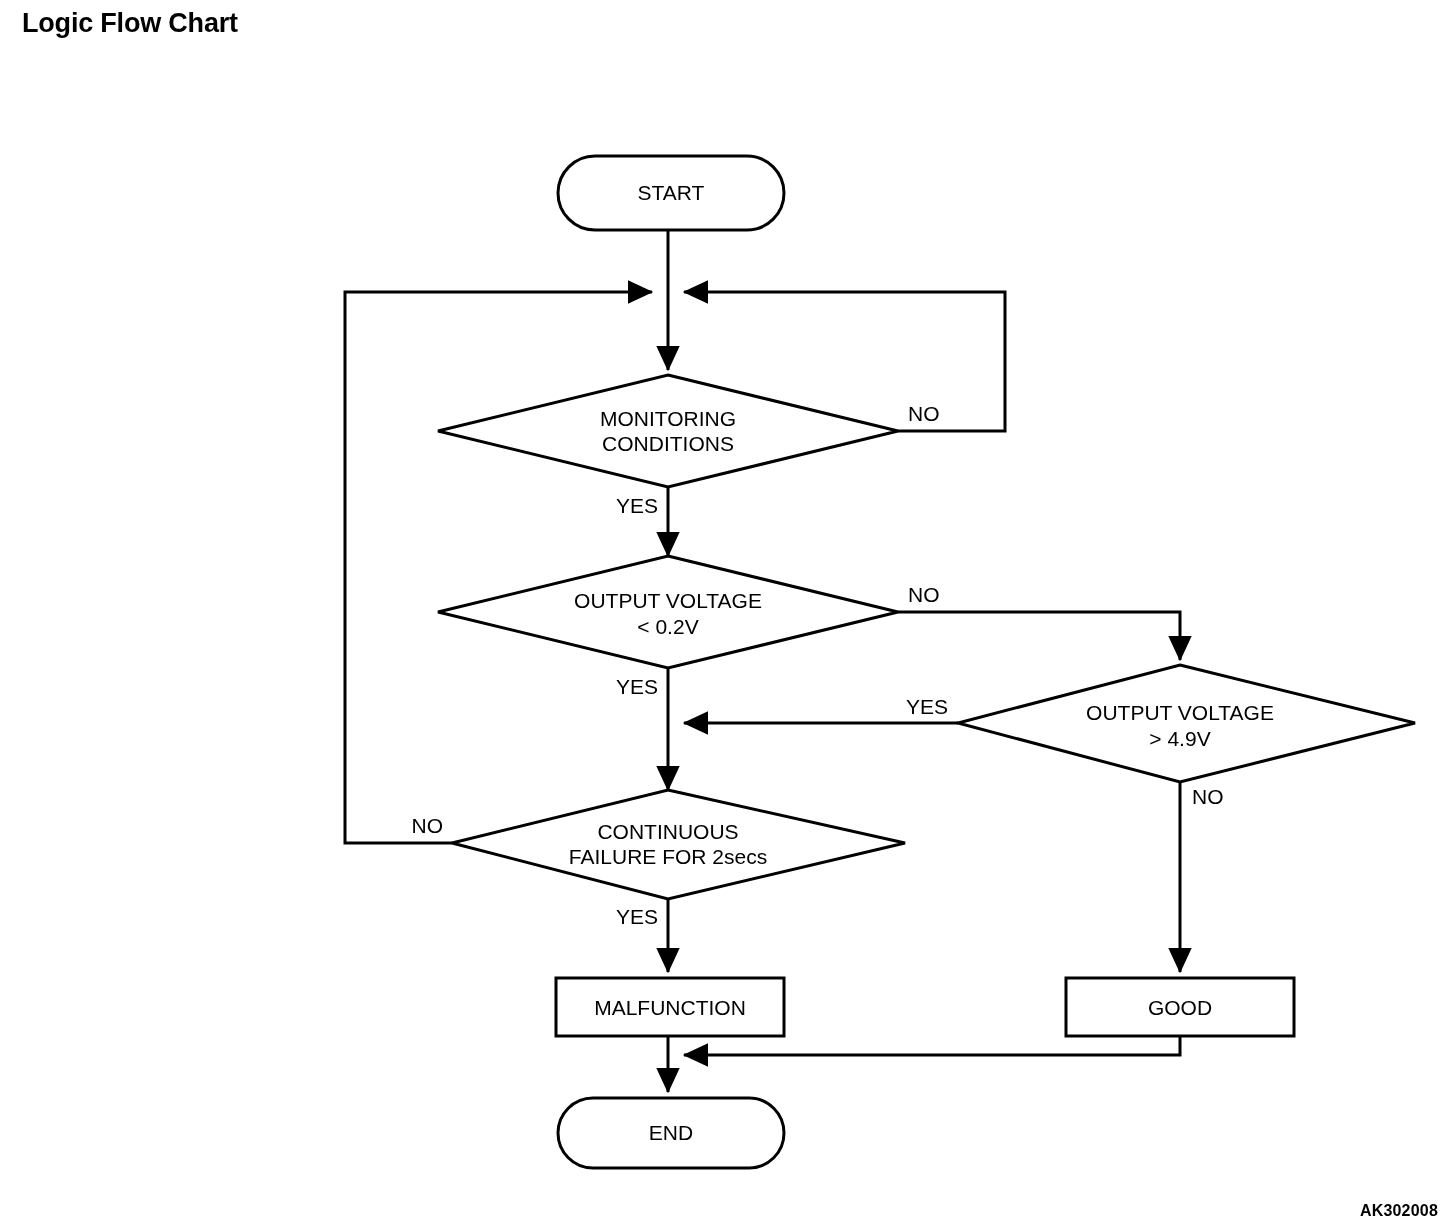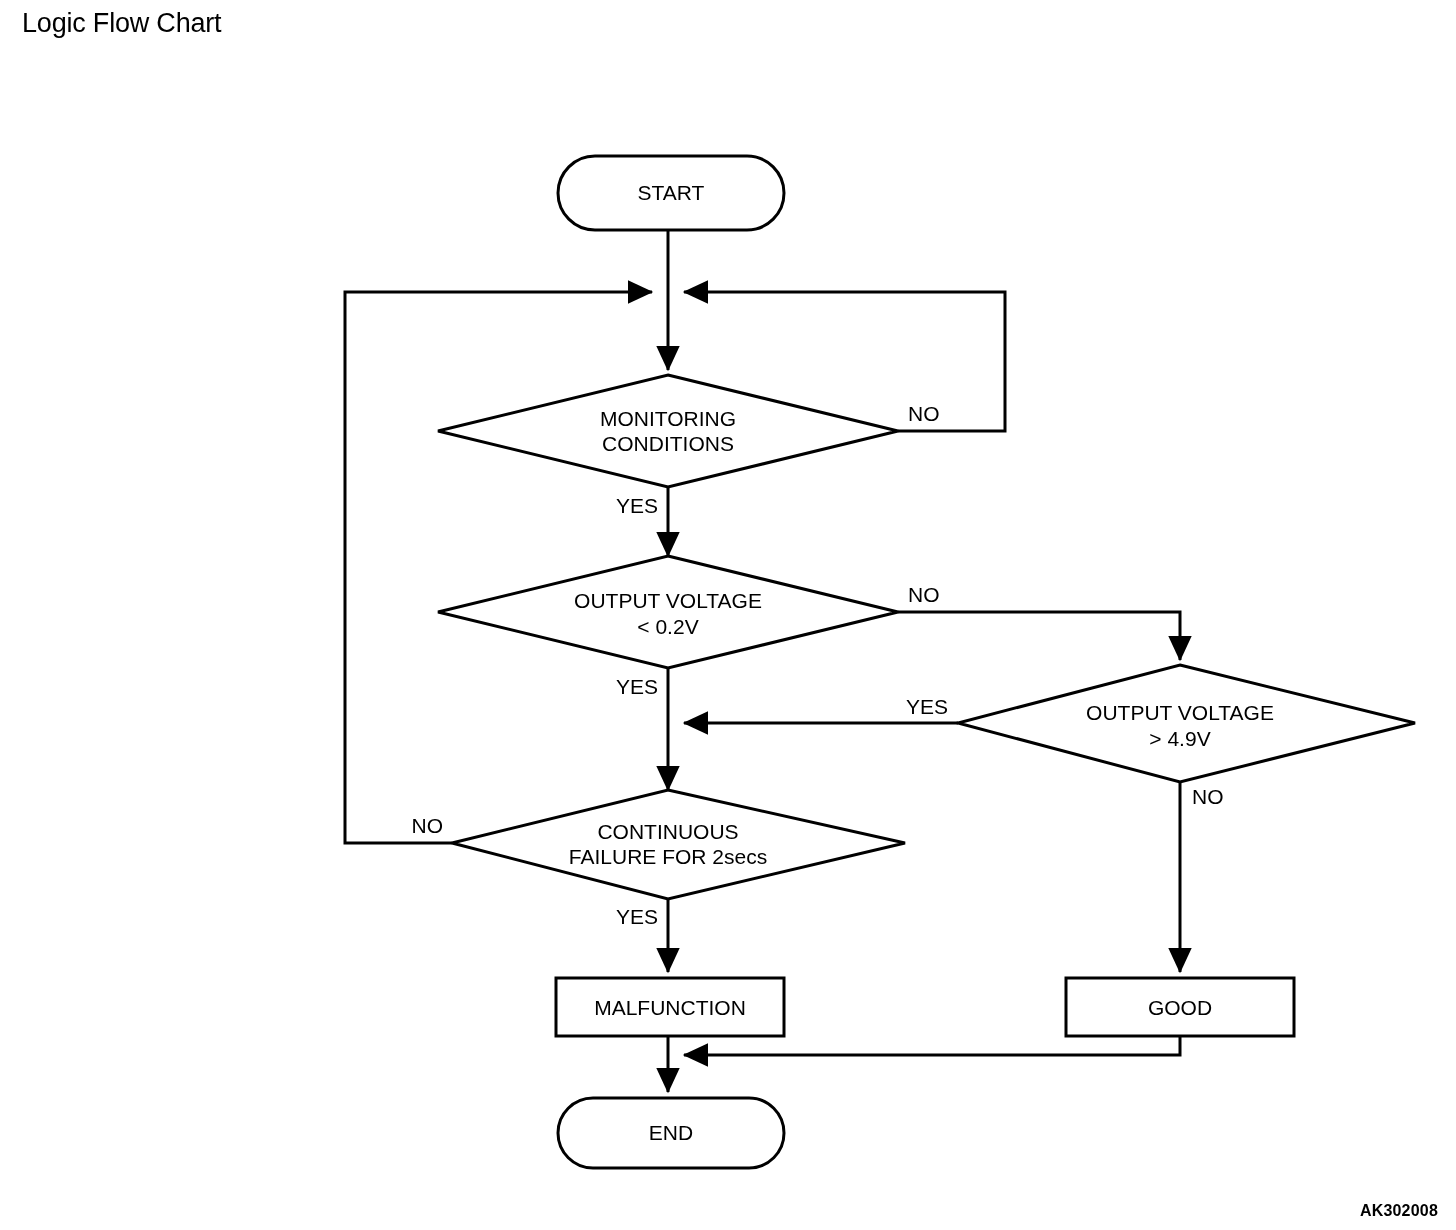--- a/index.html
+++ b/index.html
@@ -13,21 +13,21 @@
     position: relative;
     font-family: "Liberation Sans", sans-serif;
     color: #000000;
     overflow: hidden;
   }
   #page-title {
     position: absolute;
     left: 22px;
     top: 8px;
     font-size: 27px;
-    font-weight: normal;
+    font-weight: bold;
     letter-spacing: -0.2px;
     color: #000000;
   }
   #watermark {
     position: absolute;
     right: 18px;
     bottom: 10px;
     font-size: 16px;
     font-weight: bold;
     letter-spacing: 0.2px;

